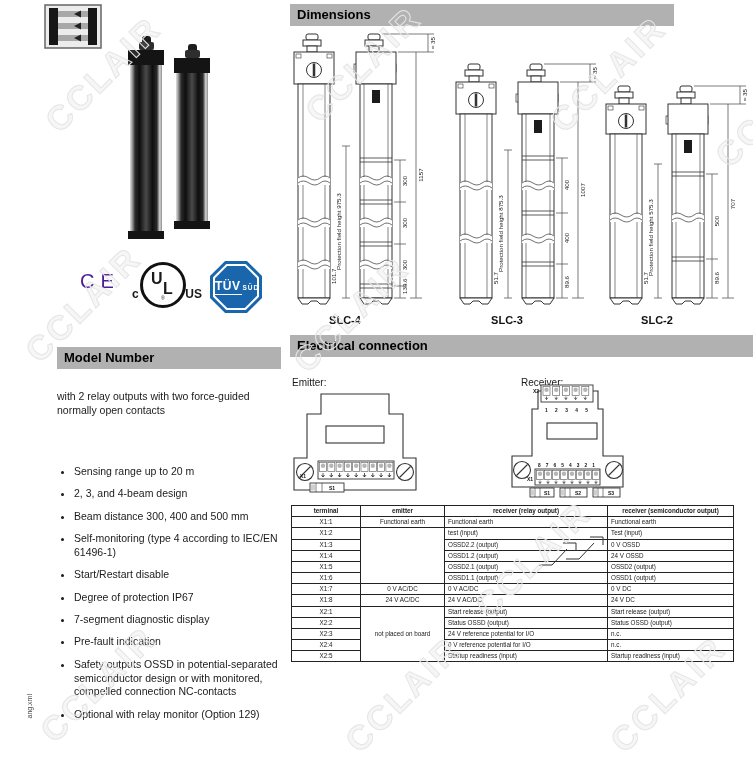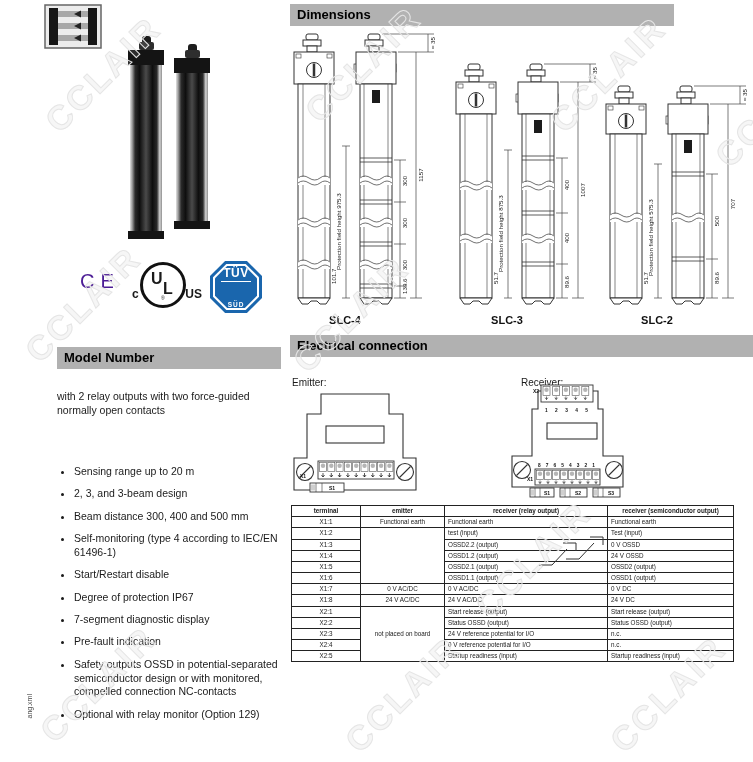--- a/index.html
+++ b/index.html
@@ -21,21 +21,21 @@
   .ul-mark { left:140px; top:262px; width:46px; height:46px; border:3px solid #111; border-radius:50%; }
   .ul-mark .u { position:absolute; left:8px; top:5px; font-weight:bold; font-size:16px; }
   .ul-mark .l { position:absolute; left:20px; top:15px; font-weight:bold; font-size:16px; }
   .ul-mark .r { position:absolute; left:18px; top:30px; font-size:5px; }
   .ul-c { position:absolute; left:-11px; bottom:4px; font-weight:bold; font-size:12px; }
   .ul-us { position:absolute; right:-19px; bottom:4px; font-weight:bold; font-size:12px; }
   .tuv { left:210px; top:261px; width:52px; height:52px; }
   .oct { position:absolute; inset:0; clip-path:polygon(29% 0,71% 0,100% 29%,100% 71%,71% 100%,29% 100%,0 71%,0 29%); }
   .oct.o1 { background:#1a66ad; }
   .oct.o2 { inset:3px; background:#fff; }
-  .oct.o3 { inset:5px; background:#1a66ad; display:flex; flex-direction:column; align-items:center; justify-content:space-between; color:#fff; }
+  .oct.o3 { inset:5px; background:#1a66ad; display:flex; align-items:center; justify-content:center; color:#fff; }
   .tuv .t1 { font-weight:bold; font-size:12px; border-bottom:1.5px solid #fff; padding:0 2px 1px 2px; letter-spacing:0.5px; }
   .tuv .t2 { font-size:6.5px; font-weight:bold; margin-top:1.5px; letter-spacing:1px; }
   .model-sec { left:57px; top:347px; width:224px; }
   .model-name { font-weight:bold; font-size:11.5px; margin-top:9px; }
   .model-desc { font-size:10.5px; line-height:1.35; margin-top:20px; width:232px; }
   .feat-sec { left:57px; top:455px; width:224px; }
   .feat-sec ul { margin:10px 0 11px 17px; width:210px; }
   .feat-sec li { font-size:10.5px; line-height:1.32; margin-bottom:8.5px; }
   .side-note { left:26px; top:694px; writing-mode:vertical-rl; transform:rotate(180deg); font-size:7px; color:#444; }
   
@@ -123,21 +123,21 @@
 </div>
 
 <div class="abs model-sec">
   <div class="sec-h">Model Number</div>
   <div class="model-desc">with 2 relay outputs with two force-guided normally open contacts</div>
 </div>
 
 <div class="abs feat-sec">
   <ul>
       <li>Sensing range up to 20 m</li>
-      <li>2, 3, and 3-beam design</li>
+      <li>2, 3, and 4-beam design</li>
       <li>Beam distance 300, 400 and 500 mm</li>
       <li>Self-monitoring (type 4 according to IEC/EN 61496-1)</li>
       <li>Start/Restart disable</li>
       <li>Degree of protection IP67</li>
       <li>7-segment diagnostic display</li>
       <li>Pre-fault indication</li>
       <li>Safety outputs OSSD in potential-separated semiconductor design or with monitored, compelled connection NC-contacts</li>
       <li>Optional with relay monitor (Option 129)</li>
     </ul>
 </div>

